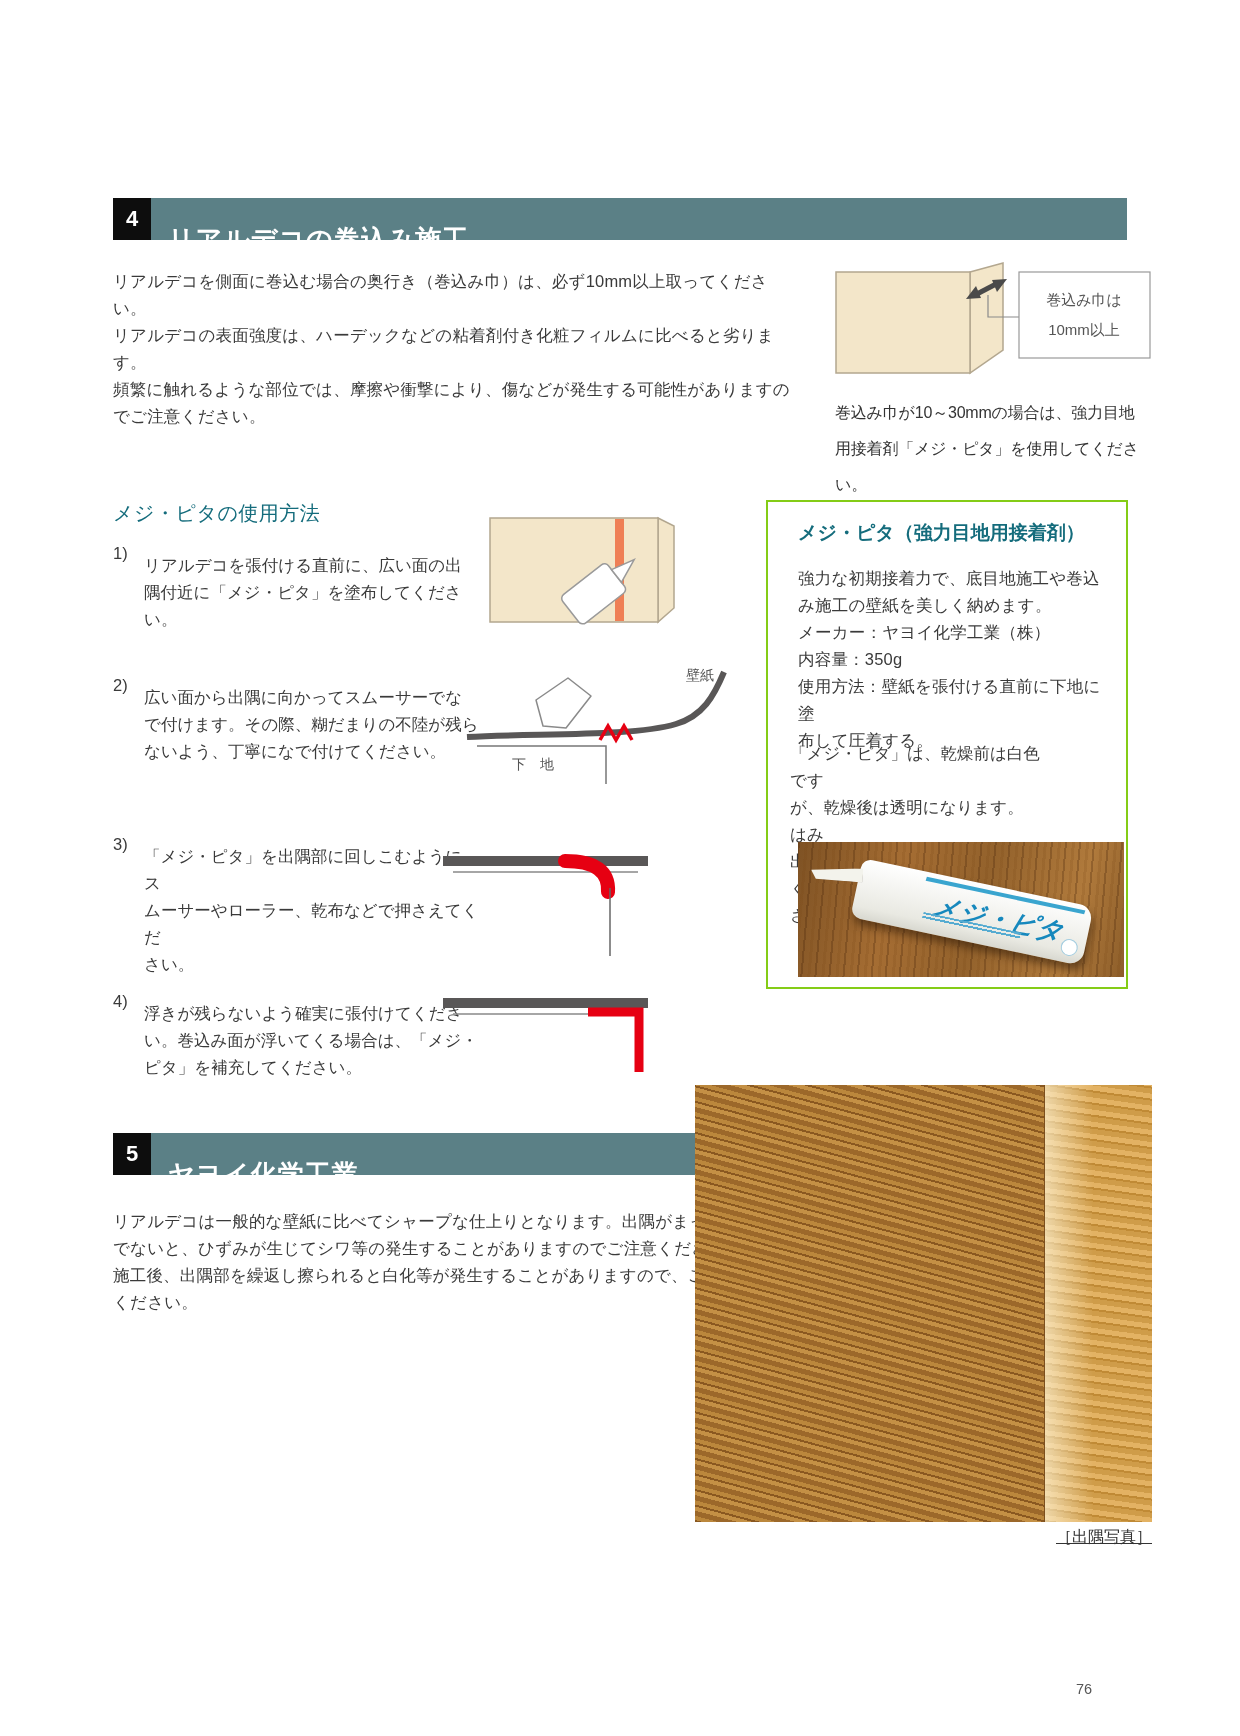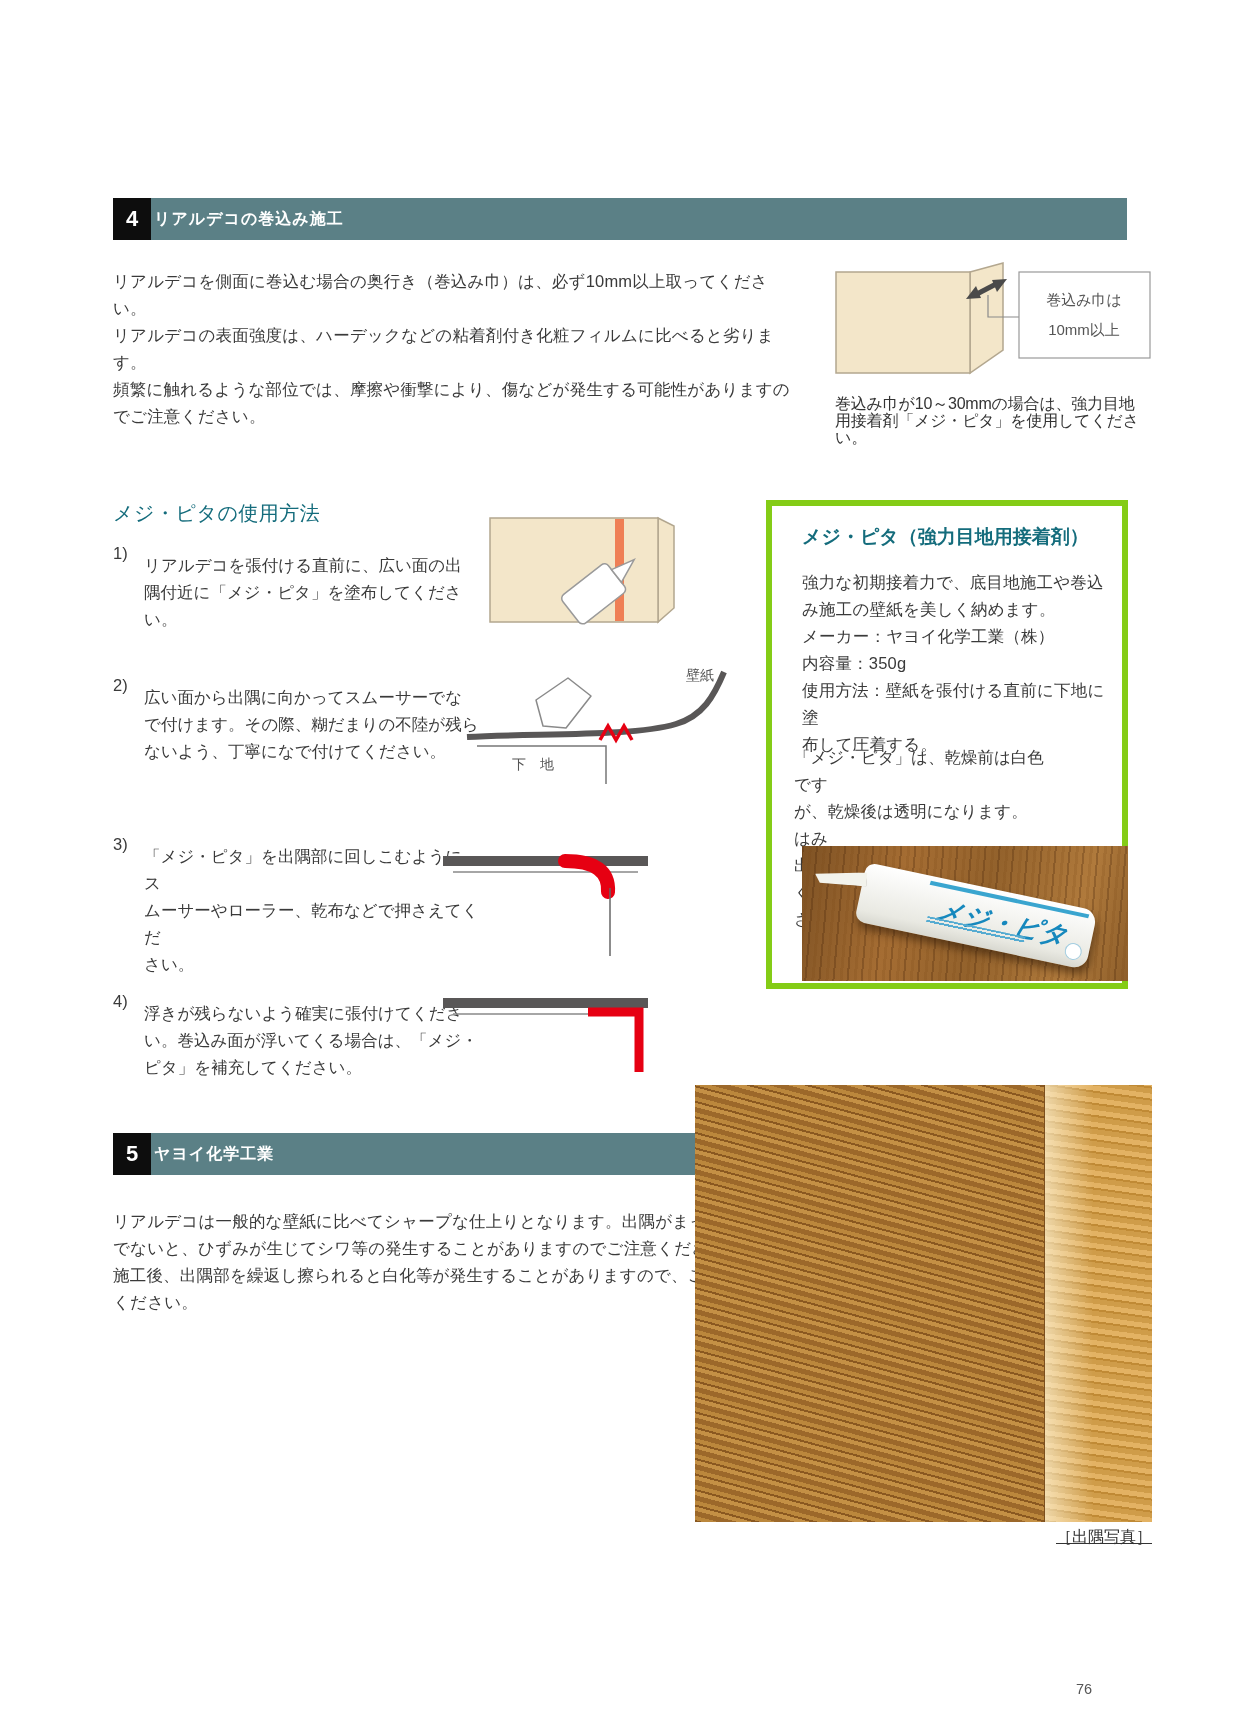--- a/index.html
+++ b/index.html
@@ -8,34 +8,34 @@
     font-family:"Liberation Sans","DejaVu Sans",sans-serif; color:#3a3a3a;
     margin:0 auto; overflow:hidden;
   }
   .abs{position:absolute;}
   .pre{white-space:pre-line;margin-top:12px;}
 
   
   .secbar{position:absolute; left:113px; width:1014px; height:42px; background:#5b8086; display:flex;}
   .secnum{width:38px; height:42px; background:#0d0d0d; color:#fff; font-size:22px; font-weight:bold;
           display:flex; align-items:center; justify-content:center; flex:none;}
-  .sectitle{color:#fff; font-size:16px; font-weight:bold; line-height:42px; padding-left:3px; letter-spacing:1px;}
+  .sectitle{color:#fff; font-size:26px; font-weight:bold; line-height:42px; padding-left:17px; letter-spacing:1px;margin-top:20px;}
 
   .bodytext{font-size:16.5px; line-height:27px; color:#3a3a3a; letter-spacing:0.2px;}
-  .caption{font-size:16px; line-height:17px; color:#333; letter-spacing:-0.2px;}
+  .caption{font-size:16px; line-height:36px; color:#333; letter-spacing:-0.2px;}
 
   .tealhead{font-size:20px; font-weight:normal; color:#146c7c; letter-spacing:0.5px;}
 
   .step{position:absolute; left:113px; display:flex; font-size:16.5px; line-height:27px; color:#3a3a3a;}
   .step .n{width:31px; flex:none;}
   .step .t{width:345px;}
 
   
   .pbox{position:absolute; left:766px; top:500px; width:362px; height:489px;
-        border:6px solid #84cc16; box-sizing:border-box; background:#fff;}
+        border:2px solid #84cc16; box-sizing:border-box; background:#fff;}
   .pbox .ptitle{position:absolute; left:30px; top:18px; font-size:19px; font-weight:bold; color:#146c7c;}
   .pbox .pbody{position:absolute; left:30px; top:51px; width:305px;}
   .pbox .pnote{position:absolute; left:22px; top:226px; display:flex; font-size:16.5px; line-height:27px;}
   .pbox .pnote .nl{width:68px; flex:none;}
   .pbox .pnote .nt{width:250px;}
 
   
   .photo{position:absolute; left:30px; top:340px; width:326px; height:135px; overflow:hidden;
          background:
            repeating-linear-gradient(95deg, rgba(70,35,8,.28) 0 2px, rgba(0,0,0,0) 2px 7px, rgba(120,70,20,.18) 7px 10px, rgba(0,0,0,0) 10px 14px),

